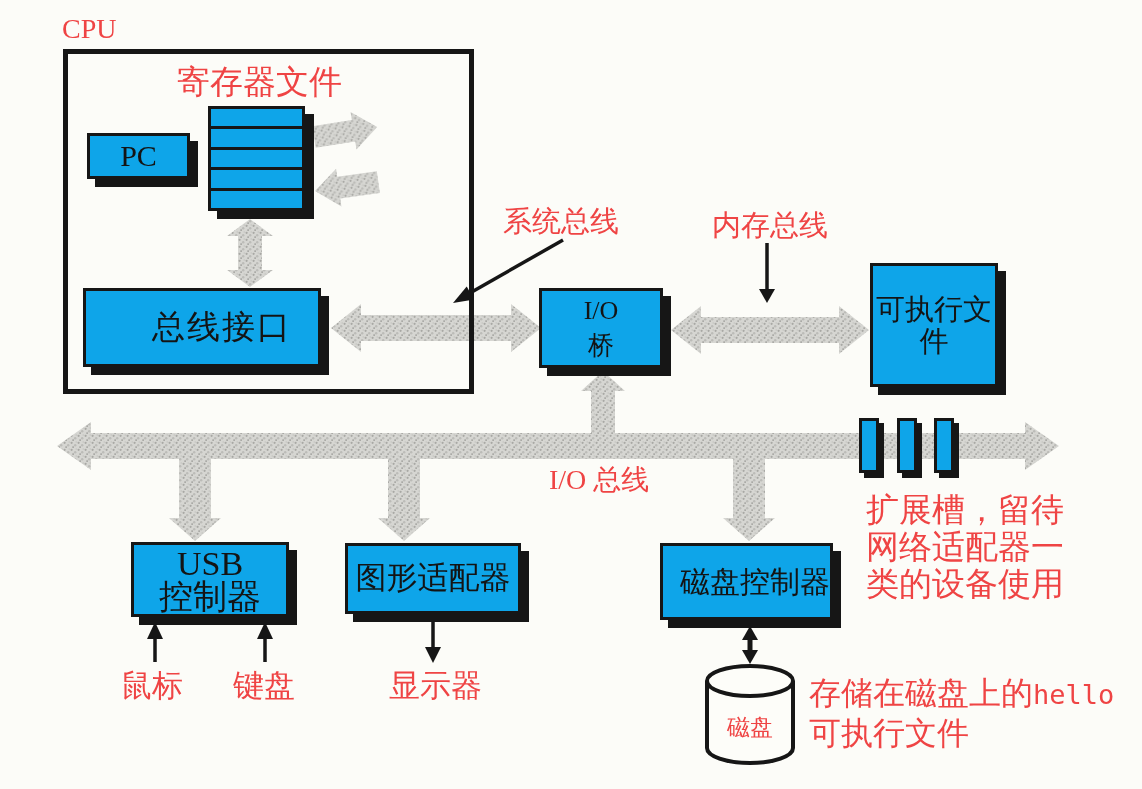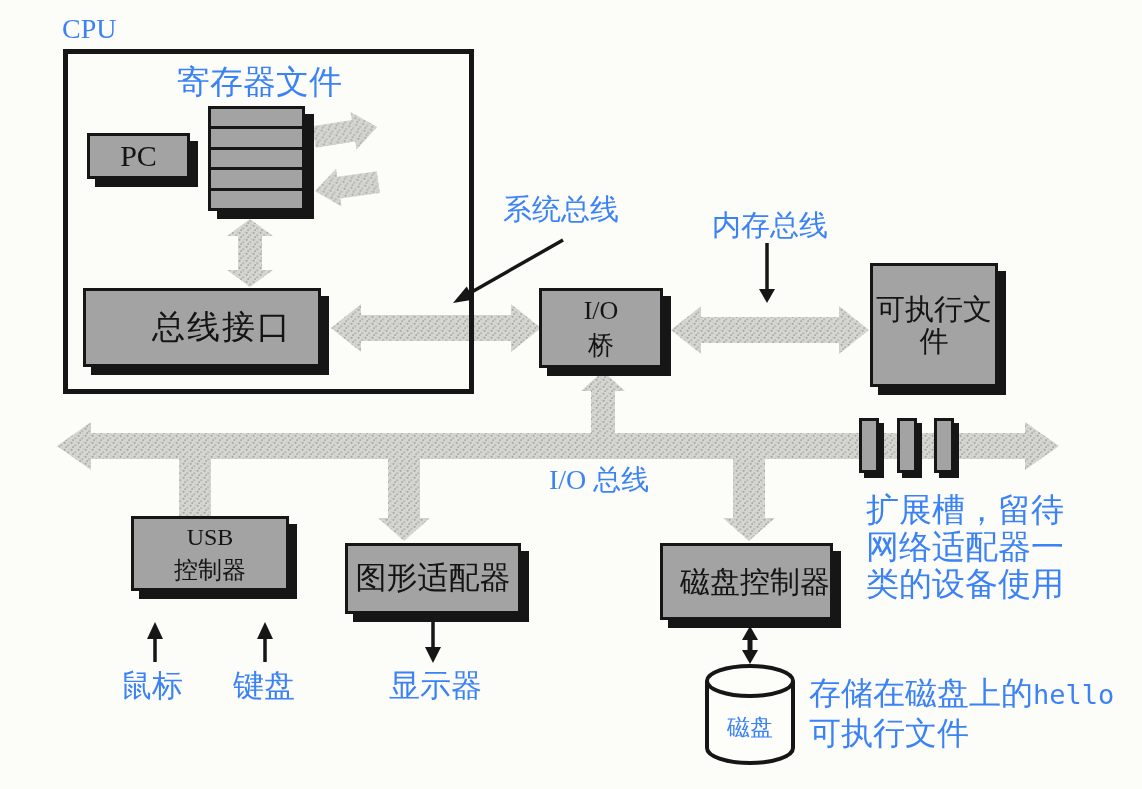--- a/index.html
+++ b/index.html
@@ -6,29 +6,29 @@
   body{
     width:1142px;height:789px;overflow:hidden;
     background:#fcfcf8;
     font-family:"Liberation Serif","DejaVu Serif",serif;
     color:#141414;
   }
   #canvas{position:relative;width:1142px;height:789px;}
   #arrow-layer{position:absolute;left:0;top:0;}
   .box{
     position:absolute;box-sizing:border-box;
-    background:#a3a3a3;border:3px solid #161616;
+    background:#0ea5e9;border:3px solid #161616;
     box-shadow:8px 8px 0 0 #161616;
     display:flex;flex-direction:column;align-items:center;justify-content:center;
     text-align:center;line-height:1.12;
   }
   .cpu-outline{
     background:transparent;border-width:5px;box-shadow:none;
   }
-  .lbl{position:absolute;white-space:nowrap;color:#3b82f6;}
+  .lbl{position:absolute;white-space:nowrap;color:#ef4444;}
   .regfile{padding:0;display:flex;flex-direction:column;align-items:stretch;justify-content:stretch;}
   .regrow{flex:1;border-top:3px solid #161616;}
   .regrow:first-child{border-top:none;}
   .slot{box-shadow:5px 5px 0 0 #161616;}
   .mono{font-family:"DejaVu Sans Mono","Liberation Mono",monospace;font-size:27px;}
   .note{line-height:37px;}
 </style>
 </head>
 <body>
 
@@ -114,42 +114,42 @@
 
   <div class="box" style="left:539px;top:288px;width:124px;height:80px;font-size:26px;line-height:35px;">
     <div>I/O</div>
     <div>桥</div>
   </div>
 
   <div class="box" style="left:870px;top:263px;width:128px;height:124px;font-size:29px;">
     <span>可执行文件</span>
   </div>
 
-  <div class="box" style="left:131px;top:516px;width:158px;height:75px;font-size:24px;line-height:33px;">
+  <div class="box" style="left:131px;top:542px;width:158px;height:75px;font-size:34px;line-height:33px;">
     <div>USB</div>
     <div>控制器</div>
   </div>
 
   <div class="box" style="left:345px;top:543px;width:176px;height:71px;font-size:31px;">
     <span>图形适配器</span>
   </div>
 
   <div class="box" style="left:660px;top:543px;width:173px;height:77px;font-size:30px;align-items:flex-end;">
     <span>磁盘控制器</span>
   </div>
 
   <div class="box slot" style="left:859px;top:418px;width:20px;height:55px;"></div>
   <div class="box slot" style="left:897px;top:418px;width:20px;height:55px;"></div>
   <div class="box slot" style="left:934px;top:418px;width:20px;height:55px;"></div>
 
   <div class="lbl" style="left:62px;top:13px;font-size:28px;">CPU</div>
 
   <div class="lbl" style="left:177px;top:60px;font-size:33px;">寄存器文件</div>
 
-  <div class="lbl" style="left:503px;top:190px;font-size:29px;">系统总线</div>
+  <div class="lbl" style="left:503px;top:202px;font-size:29px;">系统总线</div>
 
   <div class="lbl" style="left:712px;top:206px;font-size:29px;">内存总线</div>
 
   <div class="lbl" style="left:549px;top:461px;font-size:28px;">I/O 总线</div>
 
   <div class="lbl note" style="left:866px;top:492px;font-size:33px;">
     <div>扩展槽，留待</div>
     <div>网络适配器一</div>
     <div>类的设备使用</div>
   </div>

